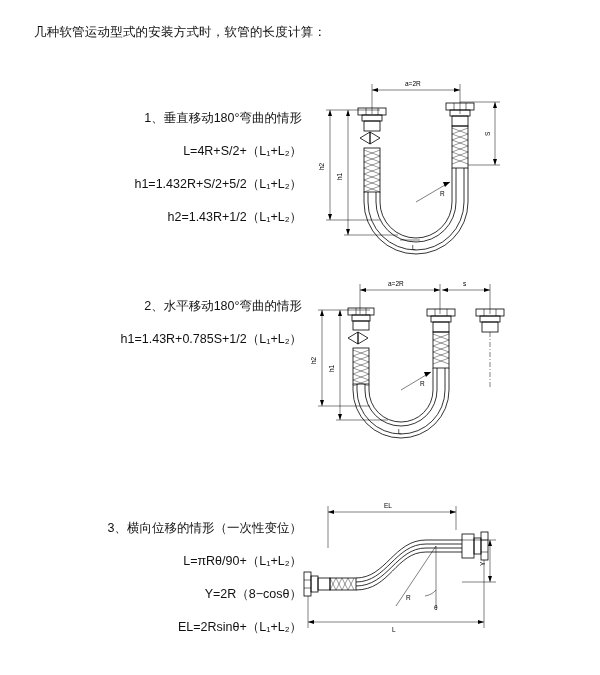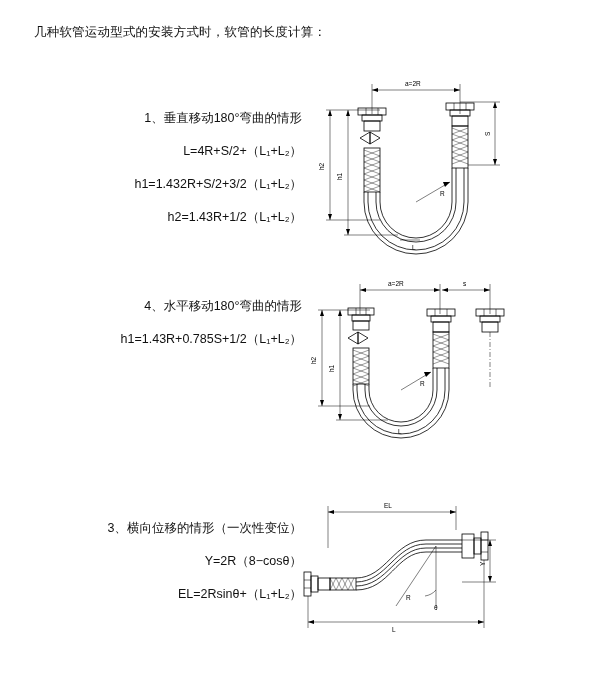--- a/index.html
+++ b/index.html
@@ -77,21 +77,21 @@
 <body>
 
 <div class="page">
 
   <div class="doc-title">几种软管运动型式的安装方式时，软管的长度计算：</div>
 
   <div class="section sec1">
     <div class="sec-text">
       <p class="sec-heading">1、垂直移动180°弯曲的情形</p>
       <p class="formula">L=4R+S/2+（L₁+L₂）</p>
-      <p class="formula">h1=1.432R+S/2+3/2（L₁+L₂）</p>
+      <p class="formula">h1=1.432R+S/2+5/2（L₁+L₂）</p>
       <p class="formula">h2=1.43R+1/2（L₁+L₂）</p>
     </div>
 
     <div class="fig fig1">
       <svg width="230" height="200" viewBox="0 0 230 200">
 
         <line class="dim" x1="72" y1="20" x2="160" y2="20"></line>
         <path class="fl" d="M72,20 l6,-2 l0,4 z"></path>
         <path class="fl" d="M160,20 l-6,-2 l0,4 z"></path>
         <line class="dim" x1="72" y1="14" x2="72" y2="44"></line>
@@ -178,21 +178,21 @@
         <line class="lnt" x1="166" y1="33" x2="166" y2="40"></line>
 
         <text class="lbl" x="112" y="180">L</text>
         <line class="dim" x1="100" y1="170" x2="120" y2="170"></line>
       </svg>
     </div>
   </div>
 
   <div class="section sec2">
     <div class="sec-text">
-      <p class="sec-heading">4、水平移动180°弯曲的情形</p>
+      <p class="sec-heading">2、水平移动180°弯曲的情形</p>
       <p class="formula">h1=1.43R+0.785S+1/2（L₁+L₂）</p>
     </div>
 
     <div class="fig fig2">
       <svg width="230" height="180" viewBox="0 0 230 180">
 
         <line class="dim" x1="60" y1="22" x2="140" y2="22"></line>
         <path class="fl" d="M60,22 l6,-2 l0,4 z"></path>
         <path class="fl" d="M140,22 l-6,-2 l0,4 z"></path>
         <text class="lbl" x="88" y="18">a=2R</text>
@@ -280,20 +280,21 @@
         <line class="dash" x1="190" y1="64" x2="190" y2="120"></line>
 
         <text class="lbl" x="98" y="166">L</text>
       </svg>
     </div>
   </div>
 
   <div class="section sec3">
     <div class="sec-text">
       <p class="sec-heading">3、横向位移的情形（一次性变位）</p>
+      <p class="formula">L=πRθ/90+（L₁+L₂）</p>
       <p class="formula">Y=2R（8−cosθ）</p>
       <p class="formula">EL=2Rsinθ+（L₁+L₂）</p>
     </div>
 
     <div class="fig fig3">
       <svg width="240" height="160" viewBox="0 0 240 160">
 
         <line class="dim" x1="42" y1="22" x2="170" y2="22"></line>
         <path class="fl" d="M42,22 l6,-2 l0,4 z"></path>
         <path class="fl" d="M170,22 l-6,-2 l0,4 z"></path>

